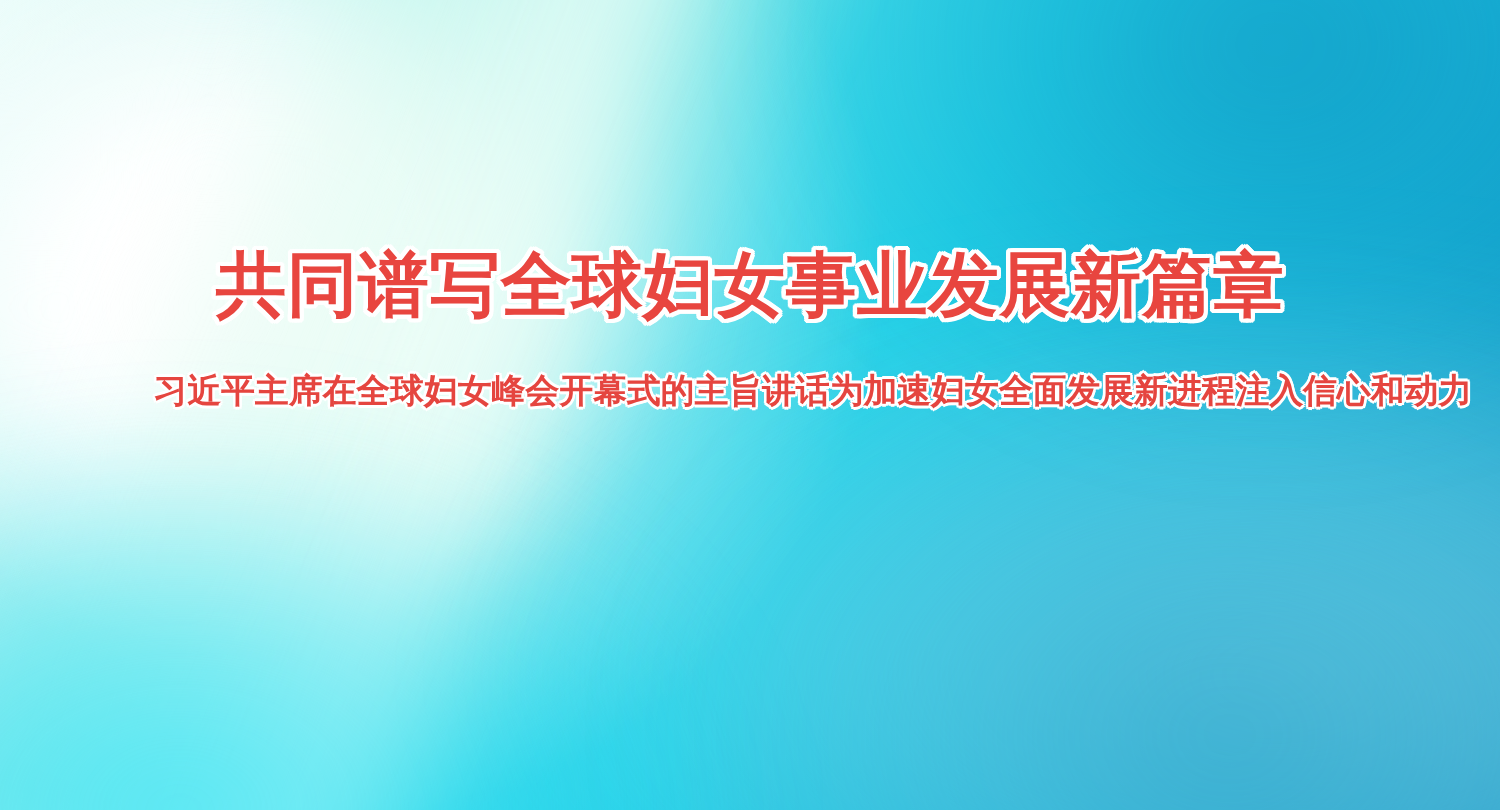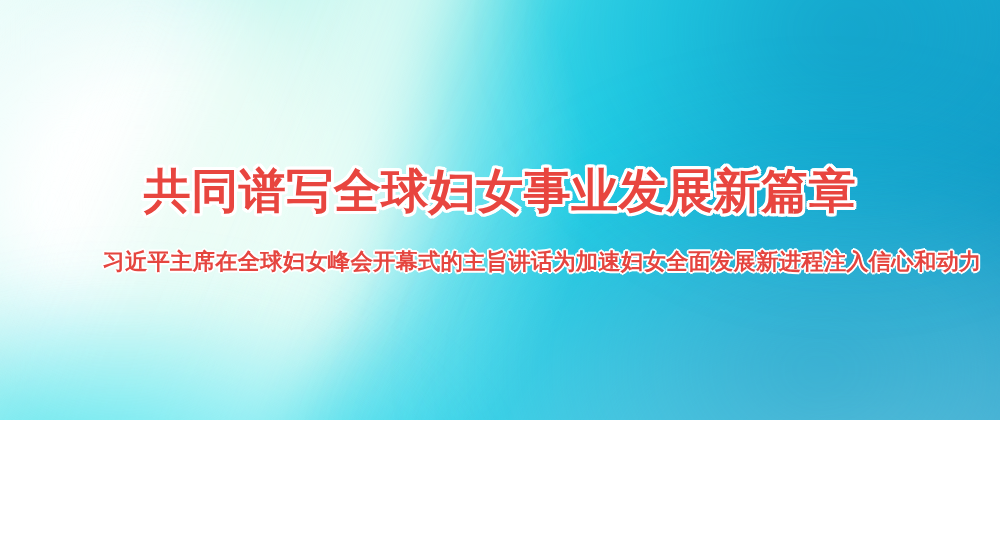--- a/index.html
+++ b/index.html
@@ -6,21 +6,21 @@
   html, body {
     margin: 0;
     padding: 0;
     background: #ffffff;
   }
 
   
   .banner {
     position: relative;
     width: 1000px;
-    height: 420px;
+    height: 540px;
     overflow: hidden;
     font-family: "DejaVu Serif", "Liberation Serif", serif;
     
     background:
       linear-gradient(118deg,
         #eafcfa   0%,
         #cdf6f0  10%,
         #93ecea  22%,
         #5fe0e6  34%,
         #35d6e8  46%,

